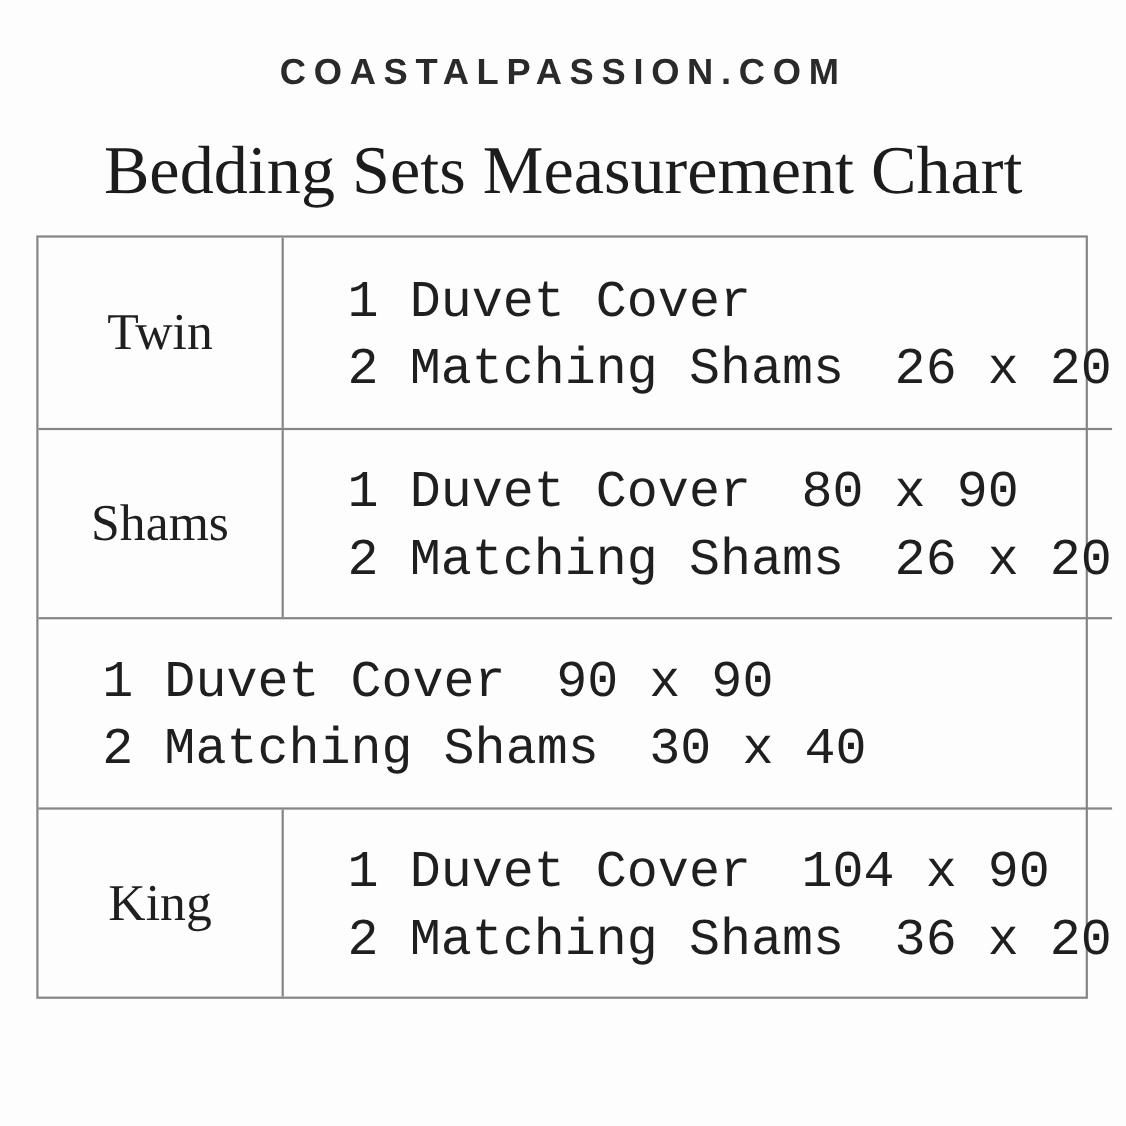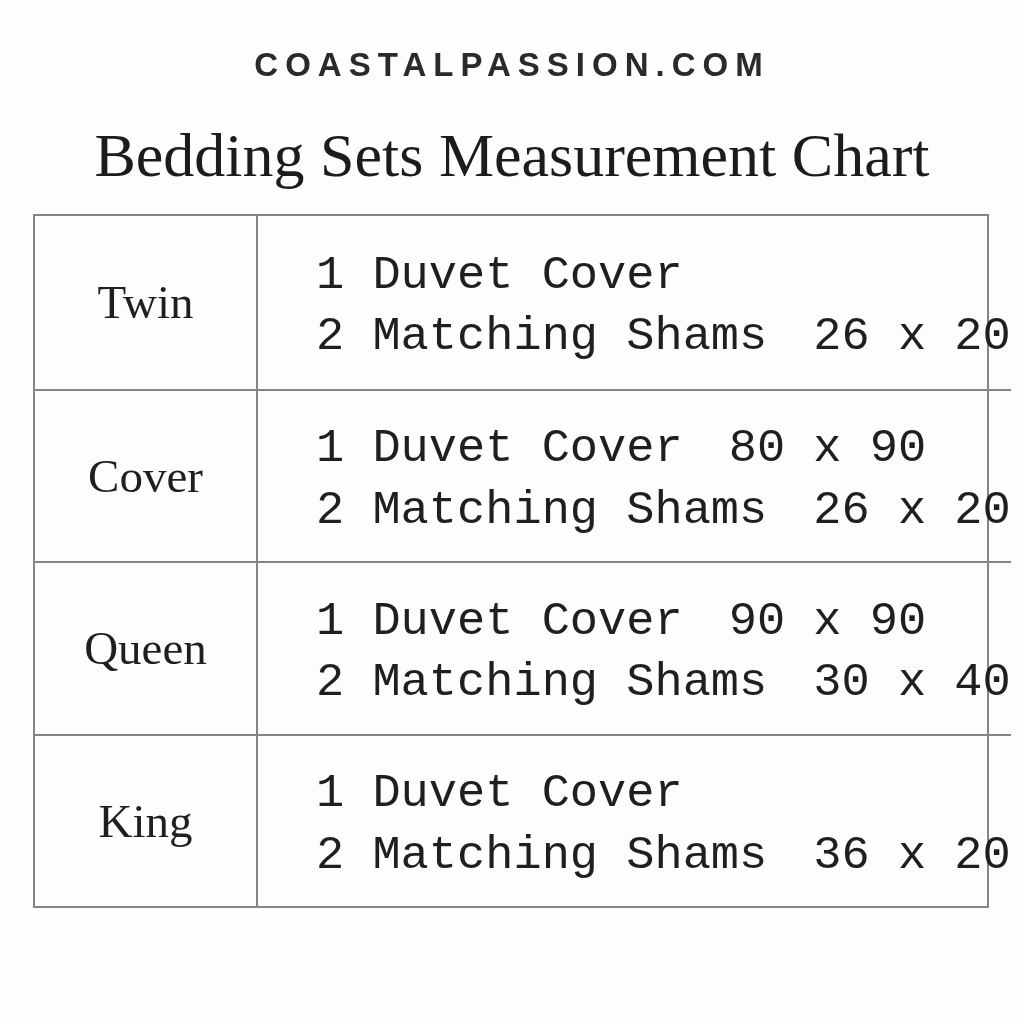--- a/index.html
+++ b/index.html
@@ -106,52 +106,52 @@
           <span>1 Duvet Cover</span>
         </div>
         <div class="item-line">
           <span>2 Matching Shams</span>
           <span>26 x 20</span>
         </div>
       </div>
     </div>
 
     <div class="t-row">
-      <div class="size-cell">Cover</div>
+      <div class="size-cell">Shams</div>
       <div class="items-cell">
         <div class="item-line">
           <span>1 Duvet Cover</span>
           <span>80 x 90</span>
         </div>
         <div class="item-line">
           <span>2 Matching Shams</span>
           <span>26 x 20</span>
         </div>
       </div>
     </div>
 
     <div class="t-row">
-      <div class="size-cell">Queen</div>
       <div class="items-cell">
         <div class="item-line">
           <span>1 Duvet Cover</span>
           <span>90 x 90</span>
         </div>
         <div class="item-line">
           <span>2 Matching Shams</span>
           <span>30 x 40</span>
         </div>
       </div>
     </div>
 
     <div class="t-row">
       <div class="size-cell">King</div>
       <div class="items-cell">
         <div class="item-line">
           <span>1 Duvet Cover</span>
+          <span>104 x 90</span>
         </div>
         <div class="item-line">
           <span>2 Matching Shams</span>
           <span>36 x 20</span>
         </div>
       </div>
     </div>
 
   </div>
 </div>

